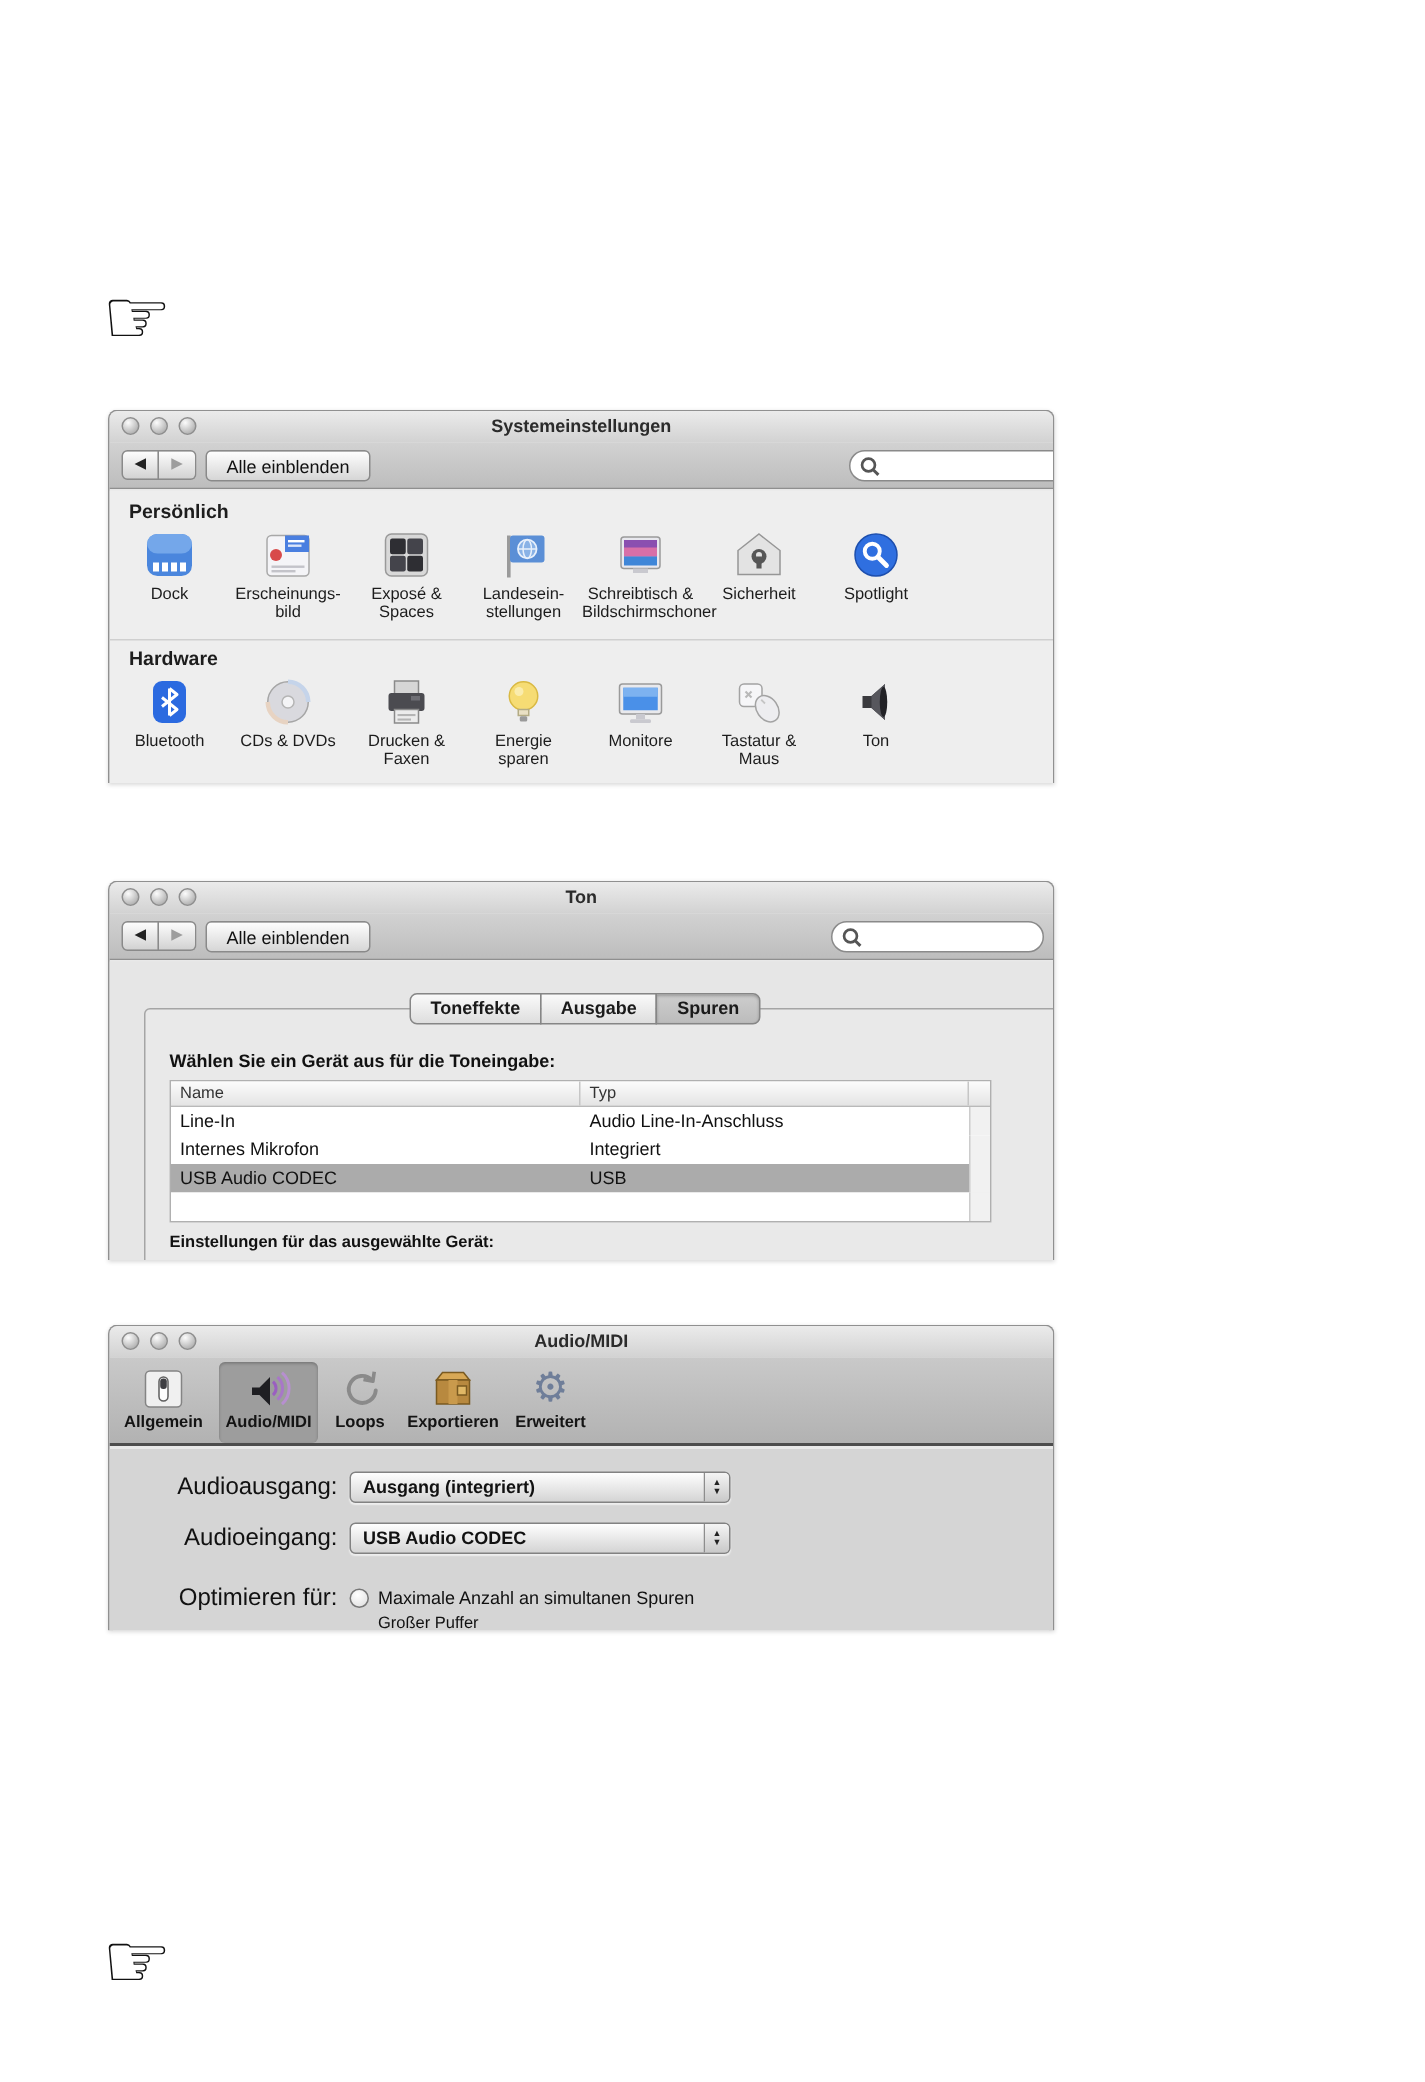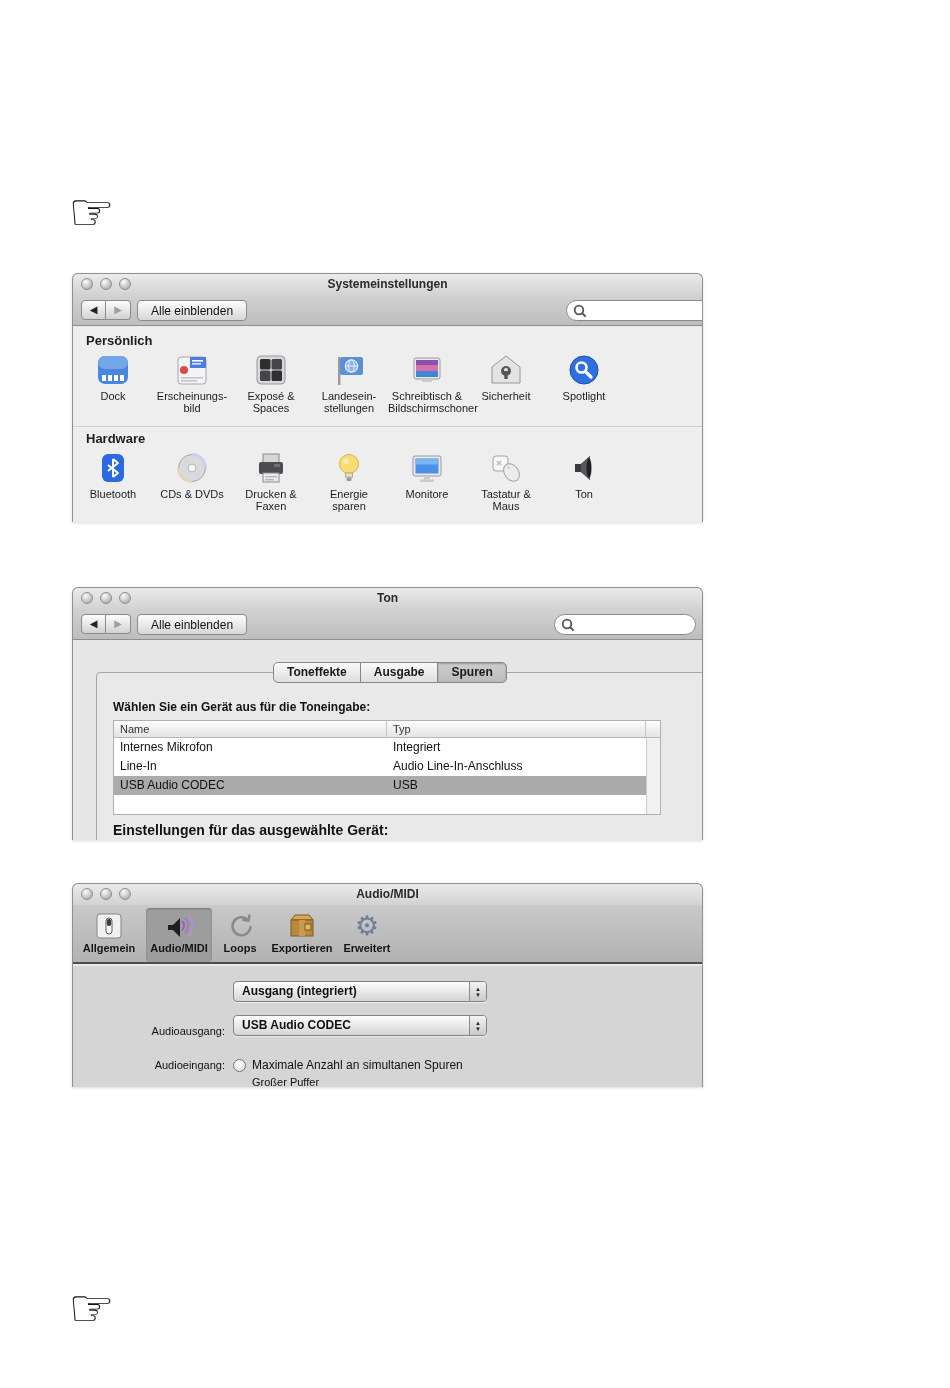--- a/index.html
+++ b/index.html
@@ -56,32 +56,32 @@
   .th { line-height:16px; padding-left:6px; }
   .th.c1 { width:273px; border-right:1px solid #c6c6c6; }
   .th.c2 { flex:1; border-right:1px solid #c6c6c6; }
   .th.c3 { width:14px; }
   .trow { display:flex; height:19px; font-size:12px; color:#111; background:#fff; }
   .trow .td { line-height:19px; padding-left:6px; overflow:hidden; white-space:nowrap; }
   .td.c1 { width:273px; }
   .td.c2 { flex:1; }
   .td.sb { width:14px; background:#f1f1f1; border-left:1px solid #cccccc; }
   .trow.selected { background:#ababab; }
-  .settings-label { position:absolute; left:40px; top:181px; font-size:14px; font-weight:700; color:#111; z-index:2; }
+  .settings-label { position:absolute; left:40px; top:181px; font-size:11px; font-weight:700; color:#111; z-index:2; }
 
   
   .w3 { top:883px; height:204px; }
   .toolbar3 { position:relative; height:59px; background:linear-gradient(#c9c9c9,#b2b2b2); border-bottom:2px solid #4d4d4d; }
   .titem { position:absolute; top:3px; width:66px; height:54px; text-align:center; border-radius:4px; }
   .titem.selected { background:#9d9d9d; box-shadow:inset 0 1px 2px rgba(0,0,0,0.25); }
   .ticon { width:30px; height:30px; margin:3px auto 1px auto; position:relative; }
   .tlabel { font-size:11px; font-weight:600; color:#141414; }
   .content3 { position:absolute; left:0; top:82px; right:0; bottom:0; background:#d5d5d5; }
   .frow { position:absolute; left:0; height:21px; }
-  .flabel { position:absolute; left:0; width:152px; text-align:right; font-size:11px; color:#111; line-height:21px;margin-top:40px; }
+  .flabel { position:absolute; left:0; width:152px; text-align:right; font-size:16px; color:#111; line-height:21px; }
   .dropdown { position:absolute; left:160px; top:0; width:254px; height:21px; border:1px solid #828282; border-radius:4px; background:linear-gradient(#fefefe,#d4d4d4); display:flex; box-shadow:0 1px 1px rgba(255,255,255,0.6); }
   .dd-text { flex:1; font-size:12px; font-weight:700; color:#111; line-height:19px; padding-left:8px; overflow:hidden; white-space:nowrap; }
   .stepper { width:17px; border-left:1px solid #8d8d8d; border-radius:0 3px 3px 0; background:linear-gradient(#f4f4f4,#c9c9c9); display:flex; flex-direction:column; align-items:center; justify-content:center; }
   .stepper span { font-size:6px; line-height:6px; color:#222; }
   .radiorow { position:absolute; left:0; top:92px; height:16px; }
   .radio { position:absolute; left:160px; top:1px; width:13px; height:13px; border:1.5px solid #777; border-radius:50%; background:radial-gradient(circle at 40% 30%, #fff, #dcdcdc); }
   .ropt { position:absolute; left:179px; top:0; font-size:12px; color:#111; line-height:15px; white-space:nowrap; }
   .ropt2 { position:absolute; left:179px; top:110px; font-size:11px; color:#111; white-space:nowrap; }
 
   .mag { display:block; }
@@ -302,27 +302,27 @@
         <span class="tab last selected">Spuren</span>
       </div>
       <div class="prompt">Wählen Sie ein Gerät aus für die Toneingabe:</div>
       <div class="devtable">
         <div class="thead">
           <span class="th c1">Name</span>
           <span class="th c2">Typ</span>
           <span class="th c3"></span>
         </div>
         <div class="trow">
+          <span class="td c1">Line-In</span>
+          <span class="td c2">Audio Line-In-Anschluss</span>
+          <span class="td sb"></span>
+        </div>
+        <div class="trow">
           <span class="td c1">Internes Mikrofon</span>
           <span class="td c2">Integriert</span>
-          <span class="td sb"></span>
-        </div>
-        <div class="trow">
-          <span class="td c1">Line-In</span>
-          <span class="td c2">Audio Line-In-Anschluss</span>
           <span class="td sb"></span>
         </div>
         <div class="trow selected">
           <span class="td c1">USB Audio CODEC</span>
           <span class="td c2">USB</span>
           <span class="td sb"></span>
         </div>
         <div class="trow">
           <span class="td c1"></span>
           <span class="td c2"></span>

